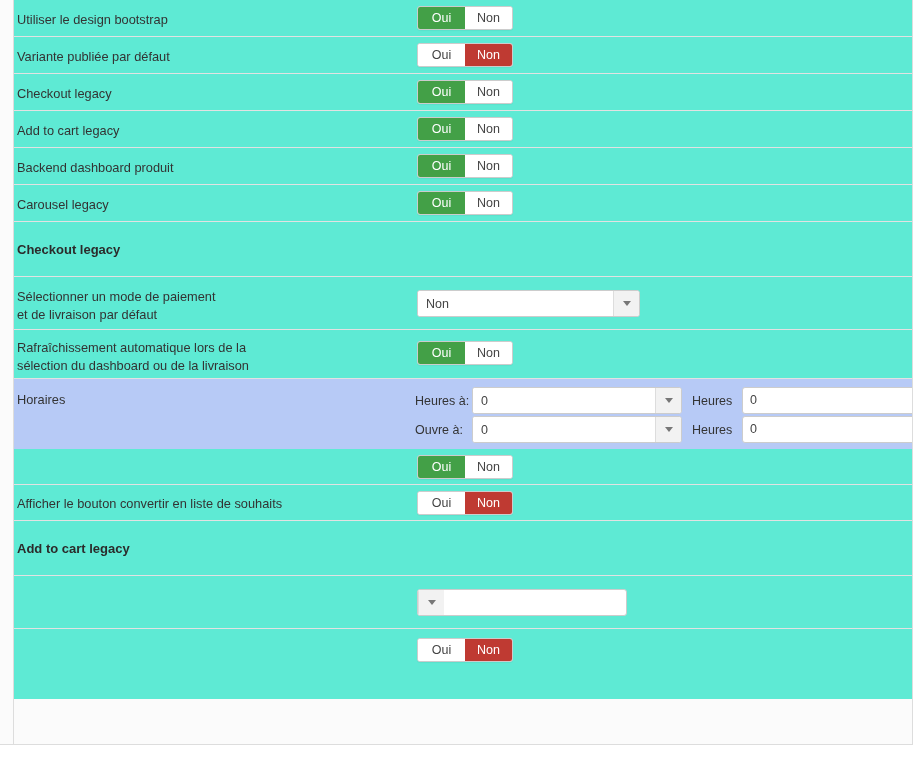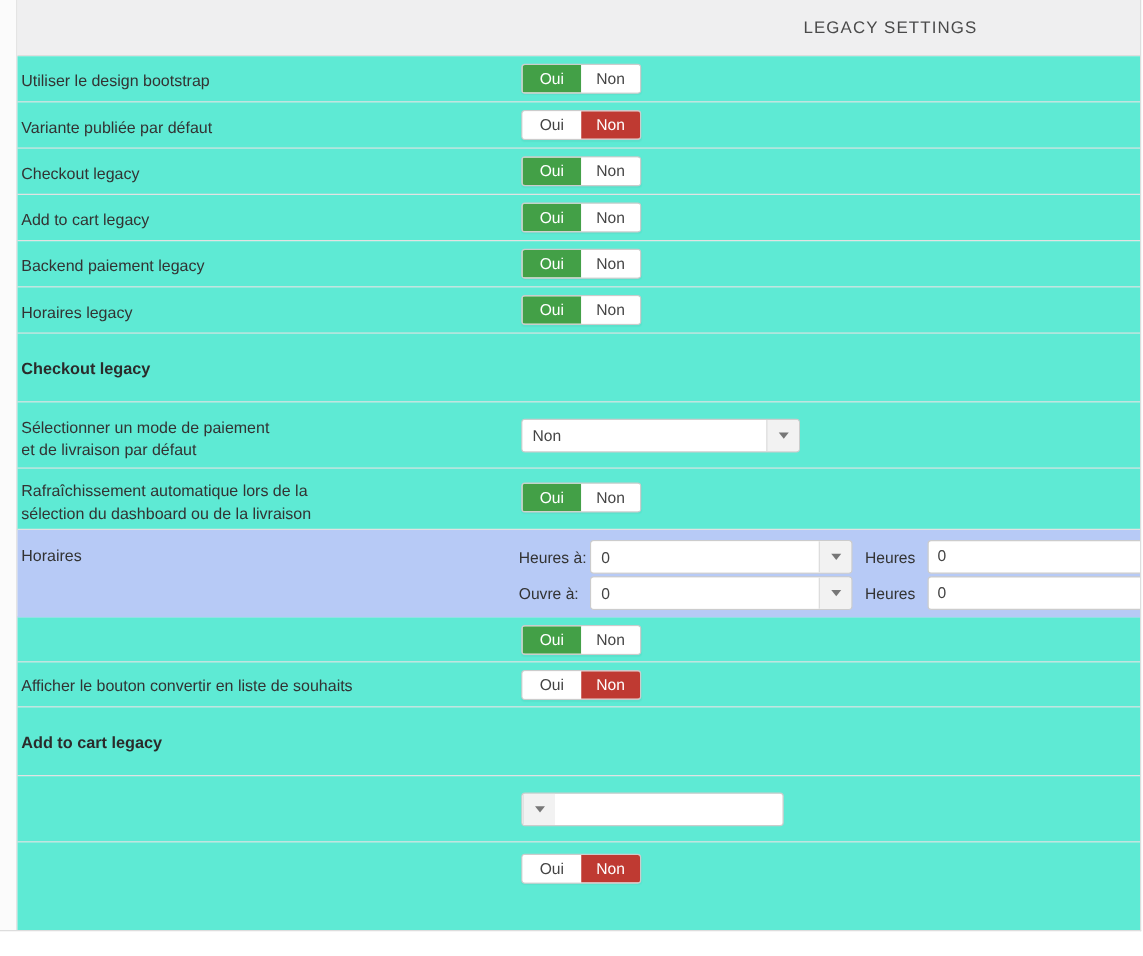--- a/index.html
+++ b/index.html
@@ -185,23 +185,20 @@
     white-space: nowrap;
   }
 </style>
 </head>
 <body>
 
 <div id="page">
   <div class="panel">
     <div class="panel-inner">
 
-      <div class="panel-header">
-        <div class="title">LEGACY SETTINGS</div>
-      </div>
 
       <div class="row" style="height:37px">
         <div class="row-label" style="top:11px">Utiliser le design bootstrap</div>
         <div class="control-area">
           <div class="toggle" style="left:13px; top:6px">
             <div class="opt on-yes">Oui</div>
             <div class="opt">Non</div>
           </div>
         </div>
       </div>
@@ -230,31 +227,31 @@
         <div class="row-label" style="top:11px">Add to cart legacy</div>
         <div class="control-area">
           <div class="toggle" style="left:13px; top:6px">
             <div class="opt on-yes">Oui</div>
             <div class="opt">Non</div>
           </div>
         </div>
       </div>
 
       <div class="row" style="height:37px">
-        <div class="row-label" style="top:11px">Backend paiement legacy</div>
-        <div class="control-area">
-          <div class="toggle" style="left:13px; top:6px">
-            <div class="opt on-yes">Oui</div>
-            <div class="opt">Non</div>
-          </div>
-        </div>
-      </div>
-
-      <div class="row" style="height:37px">
-        <div class="row-label" style="top:11px">Horaires legacy</div>
+        <div class="row-label" style="top:11px">Backend dashboard produit</div>
+        <div class="control-area">
+          <div class="toggle" style="left:13px; top:6px">
+            <div class="opt on-yes">Oui</div>
+            <div class="opt">Non</div>
+          </div>
+        </div>
+      </div>
+
+      <div class="row" style="height:37px">
+        <div class="row-label" style="top:11px">Carousel legacy</div>
         <div class="control-area">
           <div class="toggle" style="left:13px; top:6px">
             <div class="opt on-yes">Oui</div>
             <div class="opt">Non</div>
           </div>
         </div>
       </div>
 
       <div class="row" style="height:55px">
         <div class="row-label section" style="top:19px">Checkout legacy</div>

